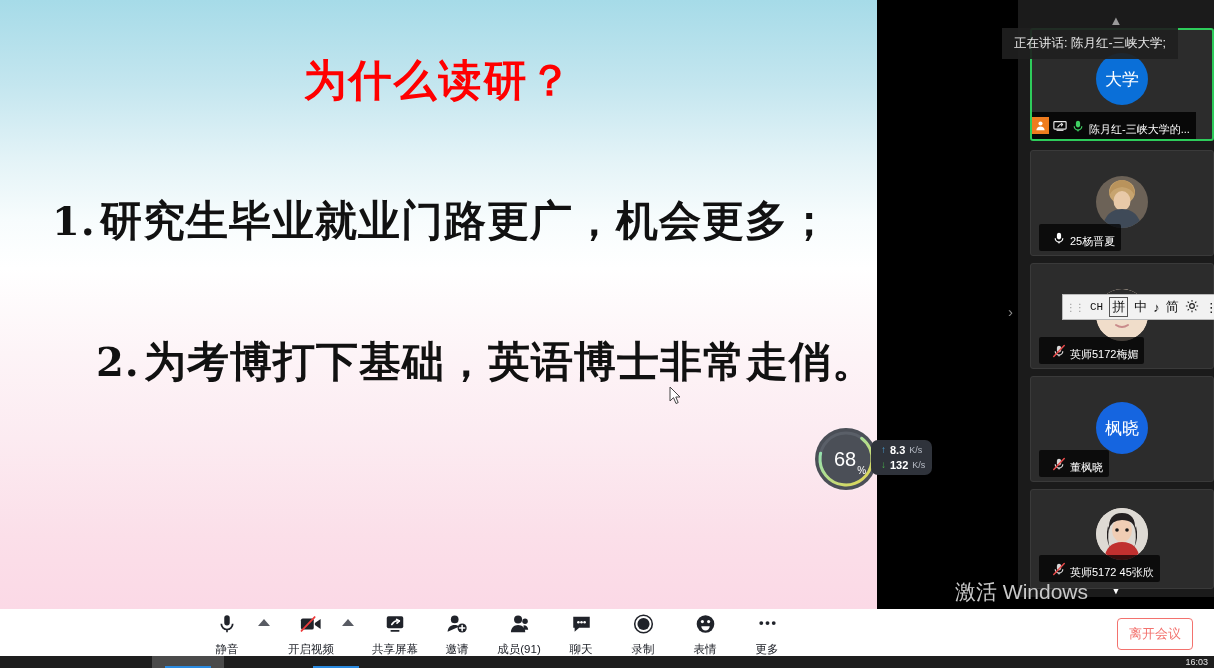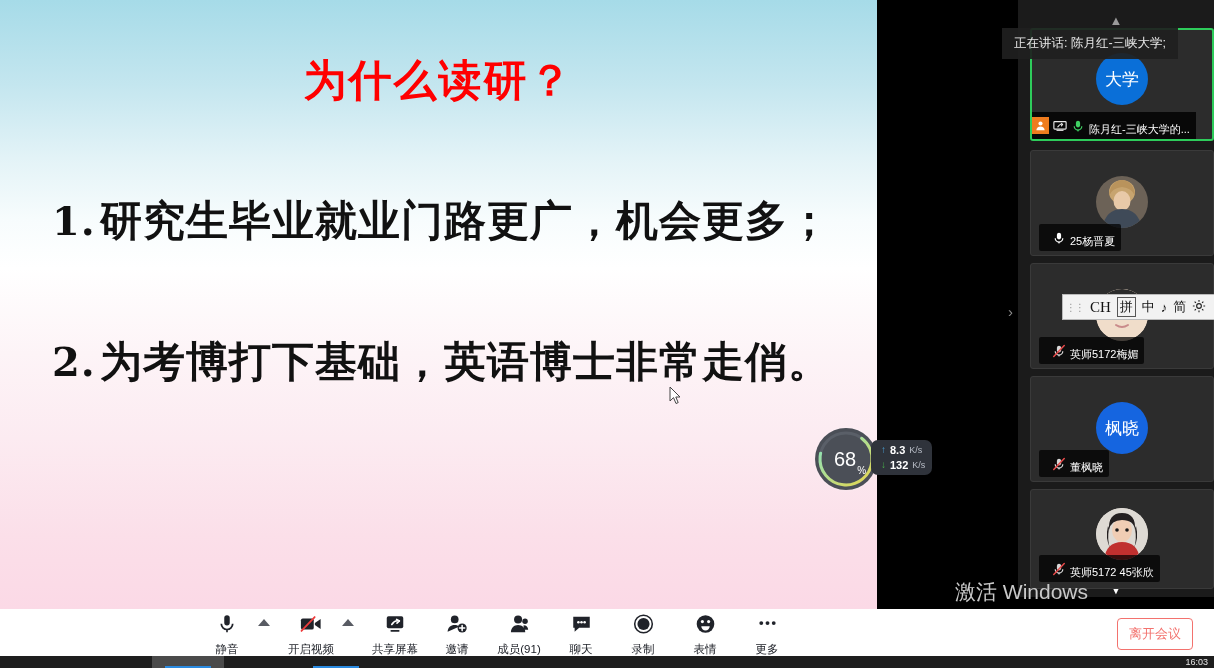--- a/index.html
+++ b/index.html
@@ -37,21 +37,21 @@
     position:absolute;
     left:52px; right:30px;
     color:#111;
     font-family:"DejaVu Serif","Liberation Serif",serif;
     font-size:42px; font-weight:700;
     white-space:nowrap;
     letter-spacing:1px;
   }
   .slide-line .num { display:inline-block; min-width:48px; font-size:40px; }
   .line-1 { top:193px; }
-  .line-2 { top:334px; }
+  .line-2 { top:334px;margin-left:44px; }
 
   
   .cursor {
     position:absolute; left:669px; top:386px;
     width:13px; height:19px; pointer-events:none;
   }
 
   
   .net-widget { position:absolute; left:815px; top:428px; width:120px; height:65px; }
   .net-gauge {
@@ -135,21 +135,21 @@
   
   .ime {
     position:absolute; left:1062px; top:294px;
     height:26px; background:#f2f2f2;
     border:1px solid #b9b9b9;
     display:flex; align-items:center; gap:6px;
     padding:0 4px 0 3px;
     font-size:13px; color:#111;
   }
   .ime .grip { color:#9a9a9a; font-size:10px; letter-spacing:-1px; }
-  .ime .ch { font-family:Liberation Serif, serif; font-size:15px; }
+  .ime .ch { font-family:Liberation Mono, monospace; font-size:11px; }
   .ime .boxed { border:1px solid #555; padding:0 2px; font-size:13px; }
 
   
   .collapse-chevron {
     position:absolute; left:1008px; top:303px;
     color:#8e8e8e; font-size:15px;
   }
 
   
   .watermark { position:absolute; left:955px; top:578px; pointer-events:none; }

